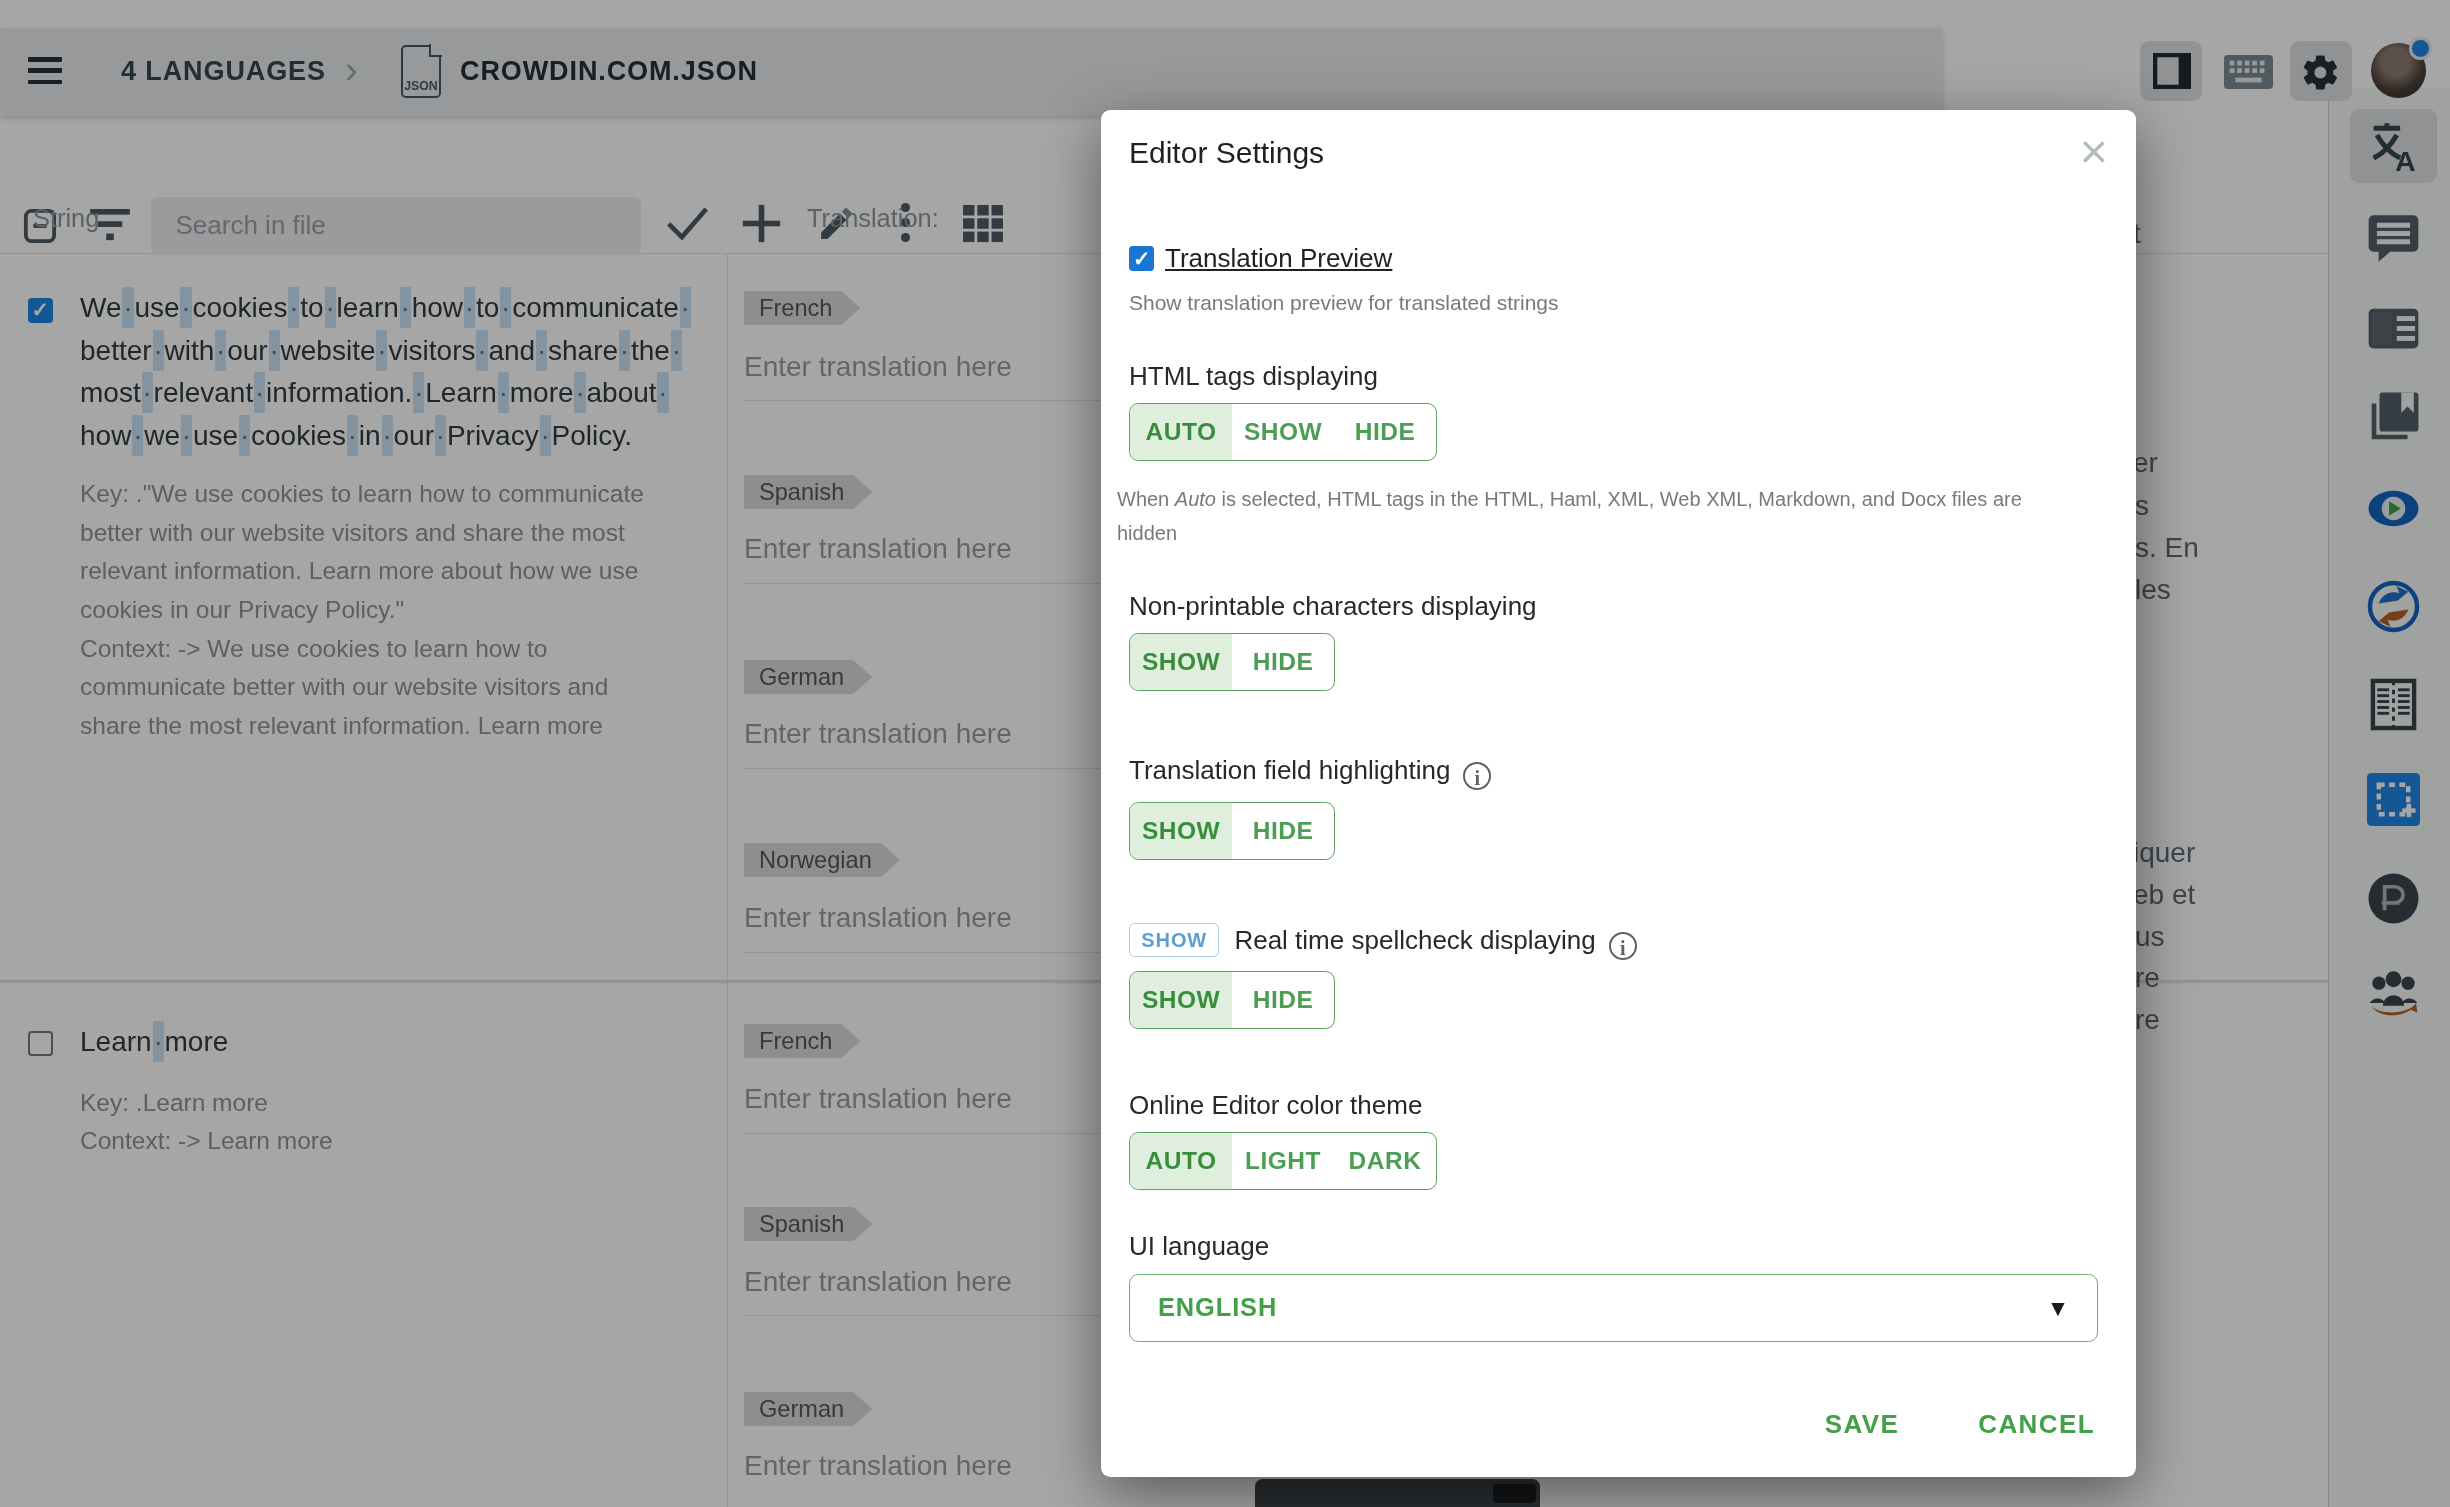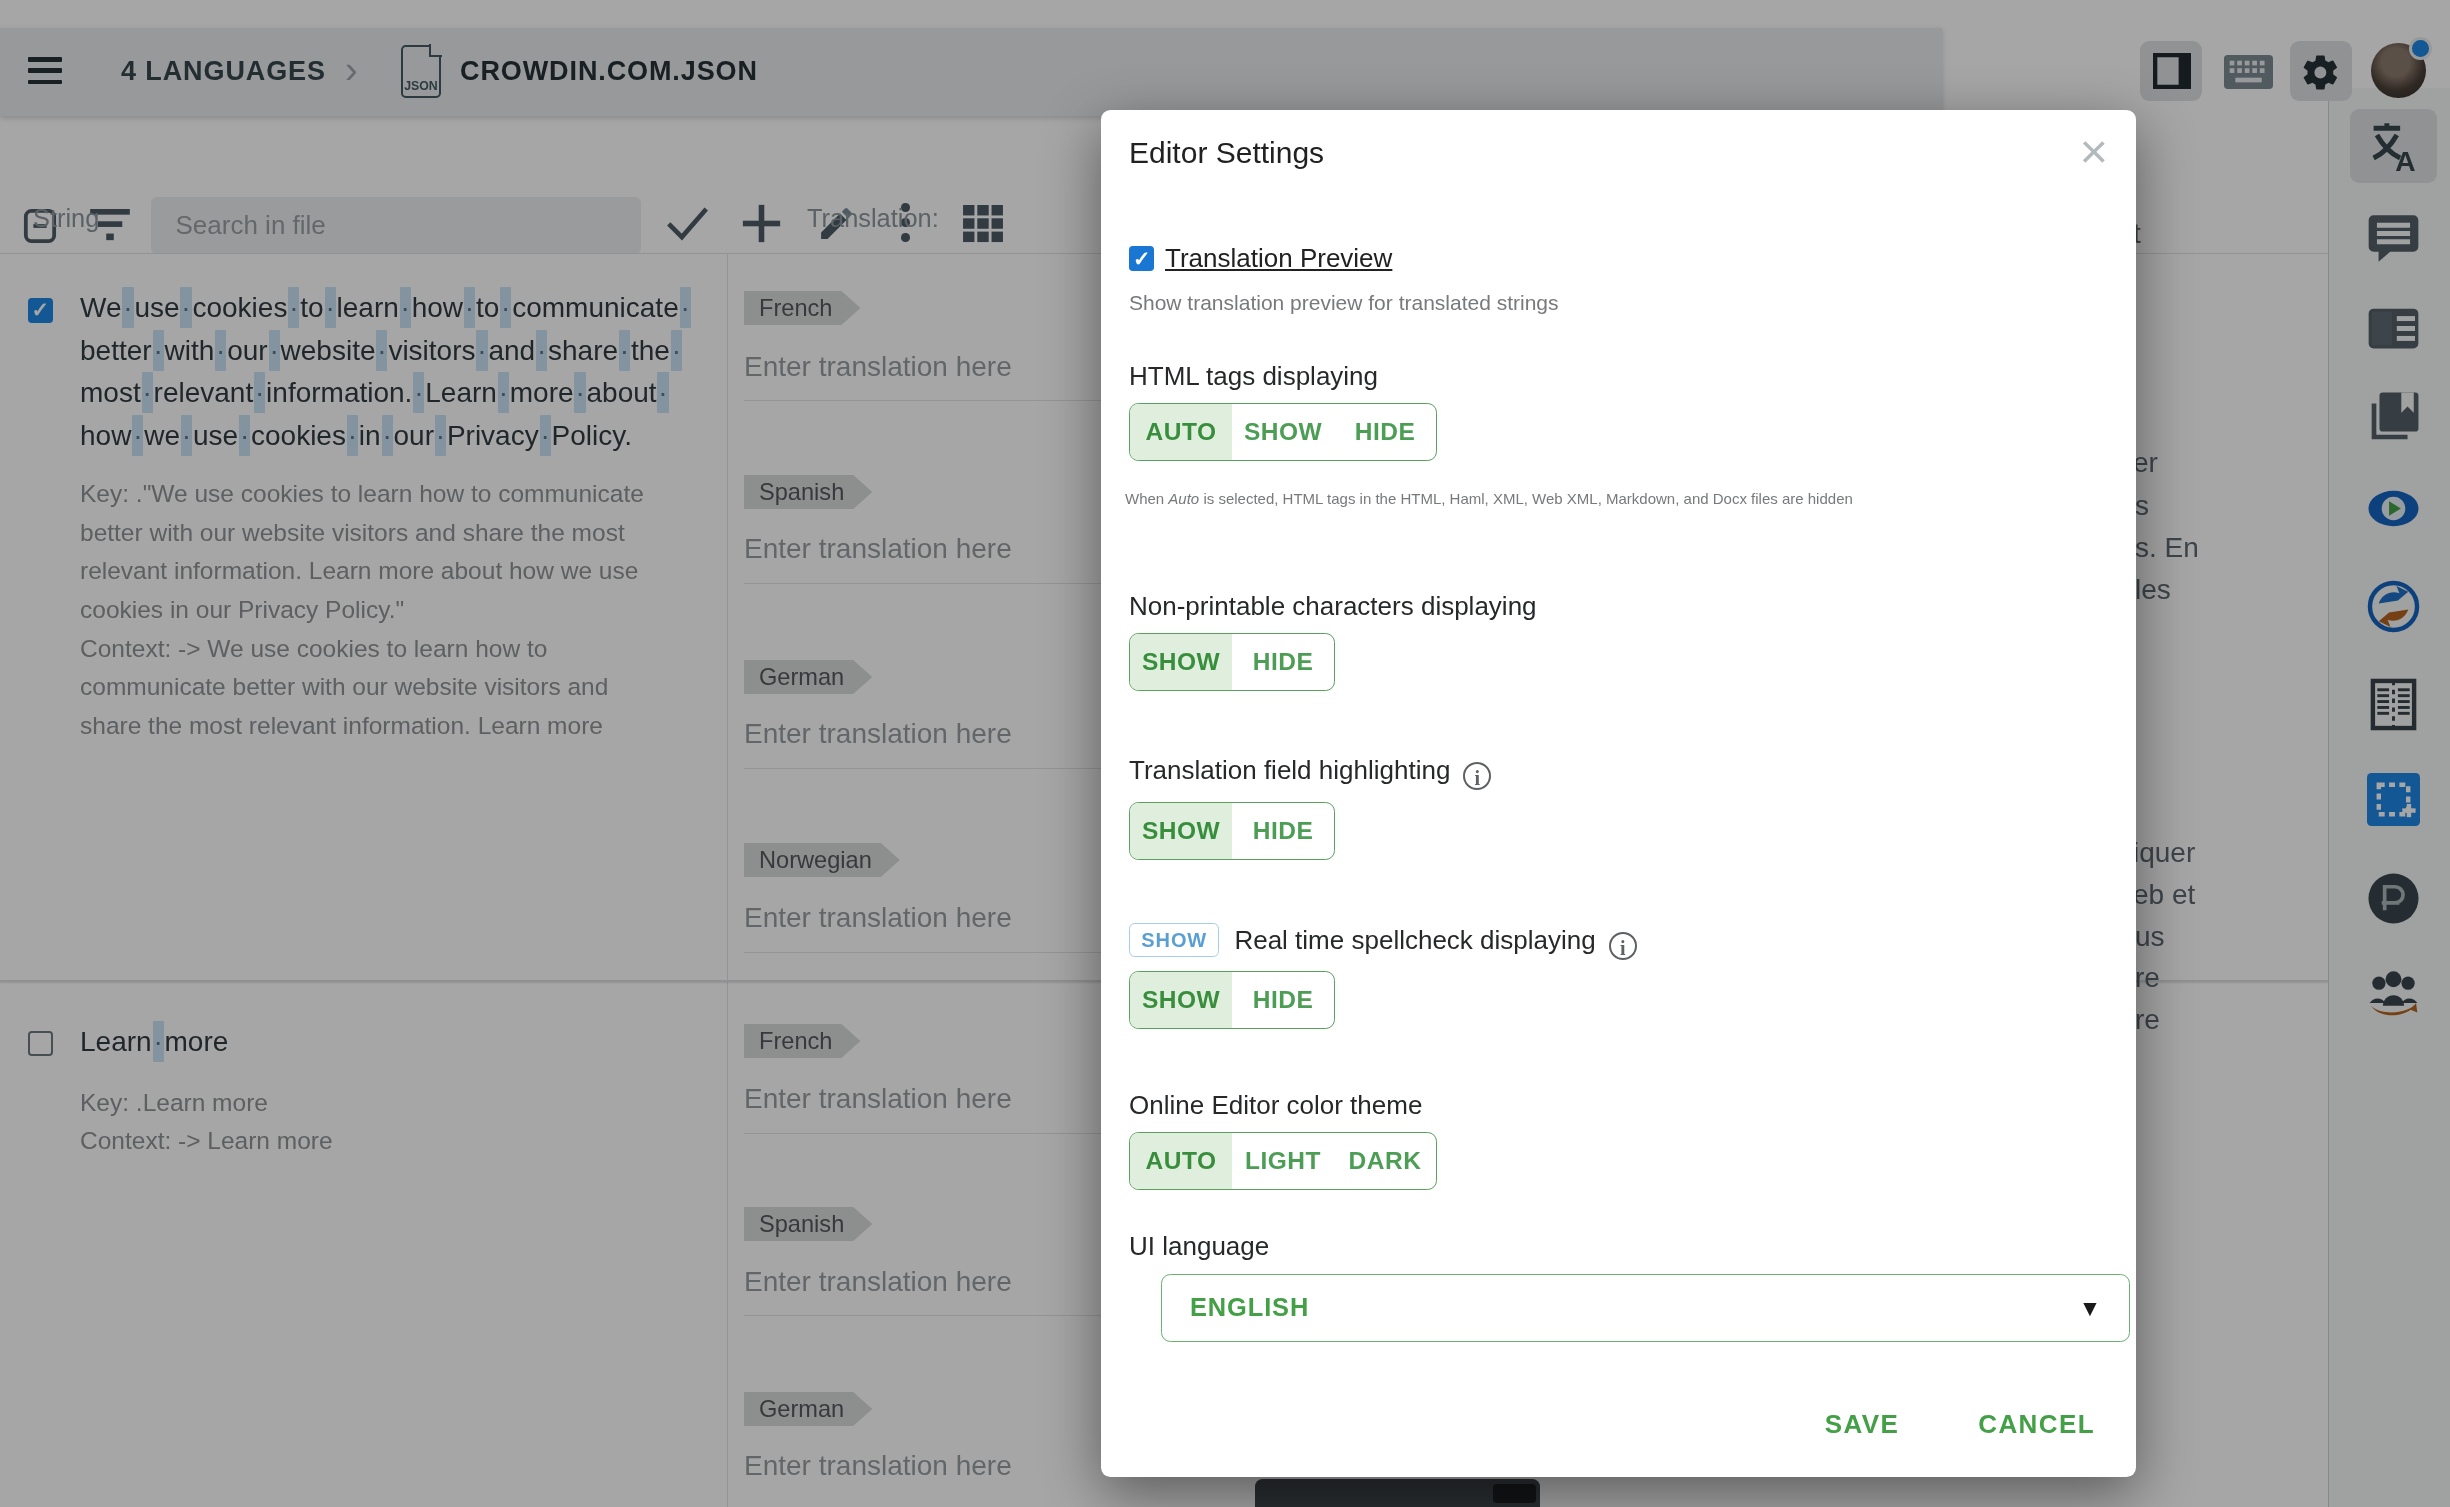--- a/index.html
+++ b/index.html
@@ -82,21 +82,21 @@
   .m-cb { position:absolute; left:28px; top:136px; width:25.4px; height:25.4px; border-radius:3.8px;
           background:#1976d2; color:#fff; text-align:center; line-height:25.4px; font-size:21px; font-weight:bold; }
   .m-cb-label { position:absolute; left:64px; top:133px; font-size:26px; color:#212121;text-decoration:underline; }
   .m-desc { position:absolute; left:28px; top:181px; font-size:21px; color:#77797c; }
   .m-h { position:absolute; left:28px; font-size:26px; color:#26282a; }
   .seg { position:absolute; left:28px; display:inline-flex; border:1.9px solid #5ca05f; border-radius:9.4px;
          overflow:hidden; background:#fff; }
   .seg .opt { padding:14px 0; width:102px; text-align:center; font-size:24.5px; font-weight:bold;
               letter-spacing:0.5px; color:#4c9e55; cursor:pointer; }
   .seg .opt.sel { background:#e0efdd; color:#388e3c; }
-  .m-help { position:absolute; left:24px; width:923px; font-size:15px; color:#77797c; line-height:34px; }
+  .m-help { position:absolute; left:16px; width:923px; font-size:20px; color:#77797c; line-height:34px; }
   .info { display:inline-block; width:28px; height:28px; border:2.8px solid #5d6164; border-radius:50%;
           text-align:center; font-size:20px; font-weight:bold; color:#5d6164; line-height:28px;
           vertical-align:-5.7px; margin-left:13px; font-family:"Liberation Serif", serif; }
   .beta { display:inline-block; border:1.9px solid #a8cdea; border-radius:5.7px; color:#5a9fd4;
           font-size:20px; font-weight:bold; letter-spacing:0.9px; padding:4.7px 11.3px; margin-right:15px;
           vertical-align:2.8px; }
   .m-select { position:absolute; left:28px; width:969px; height:68px; border:1.9px solid #6db171;
               border-radius:9.4px; cursor:pointer; }
   .m-select .val { position:absolute; left:28px; top:18px; font-size:25.4px; font-weight:bold;
                    letter-spacing:0.9px; color:#43a047; }
@@ -374,21 +374,21 @@
     </div>
 
     <div class="m-h" style="top:980px;">Online Editor color theme</div>
     <div class="seg" style="top:1022px;">
       <div class="opt sel">AUTO</div>
       <div class="opt">LIGHT</div>
       <div class="opt">DARK</div>
     </div>
 
     <div class="m-h" style="top:1121px;">UI language</div>
-    <div class="m-select" style="top:1164px;margin-left:32px;">
+    <div class="m-select" style="top:1164px;">
       <div class="val">ENGLISH</div>
       <div class="caret">▼</div>
     </div>
 
     <div class="m-actions">
       <div class="m-btn">SAVE</div>
       <div class="m-btn">CANCEL</div>
     </div>
   </div>
 

